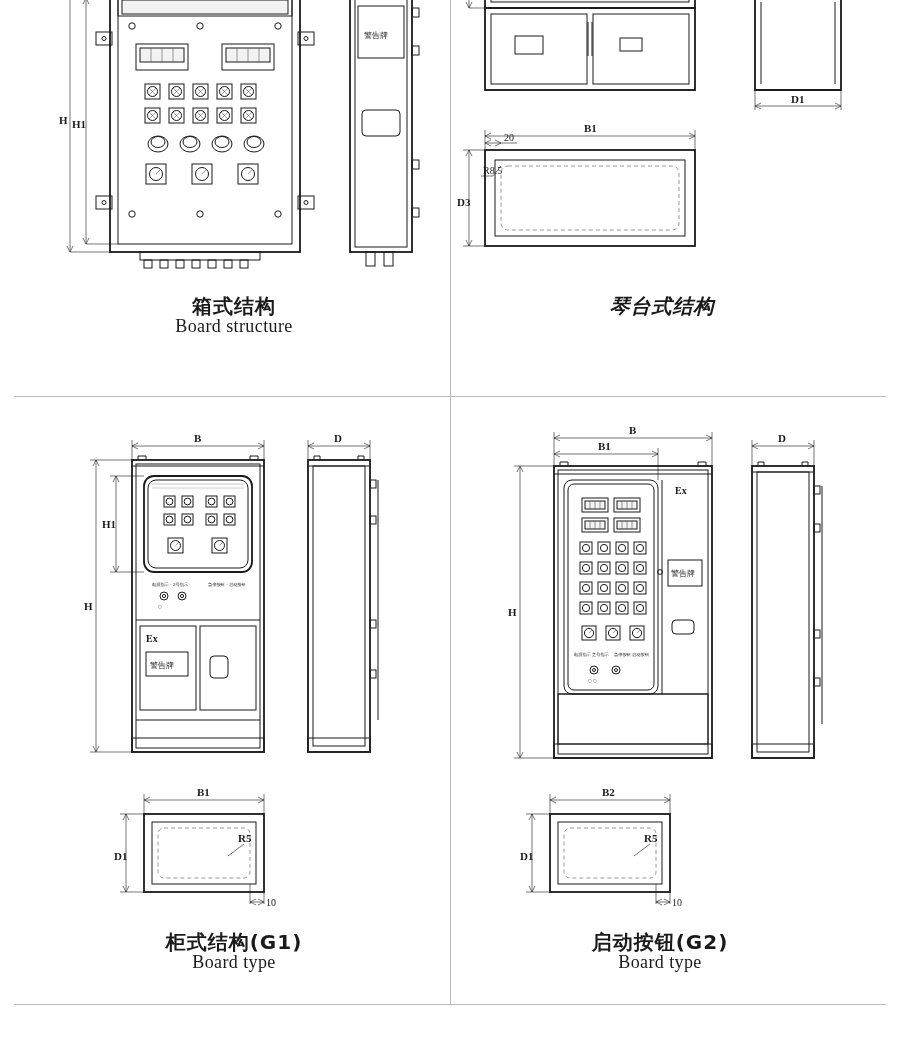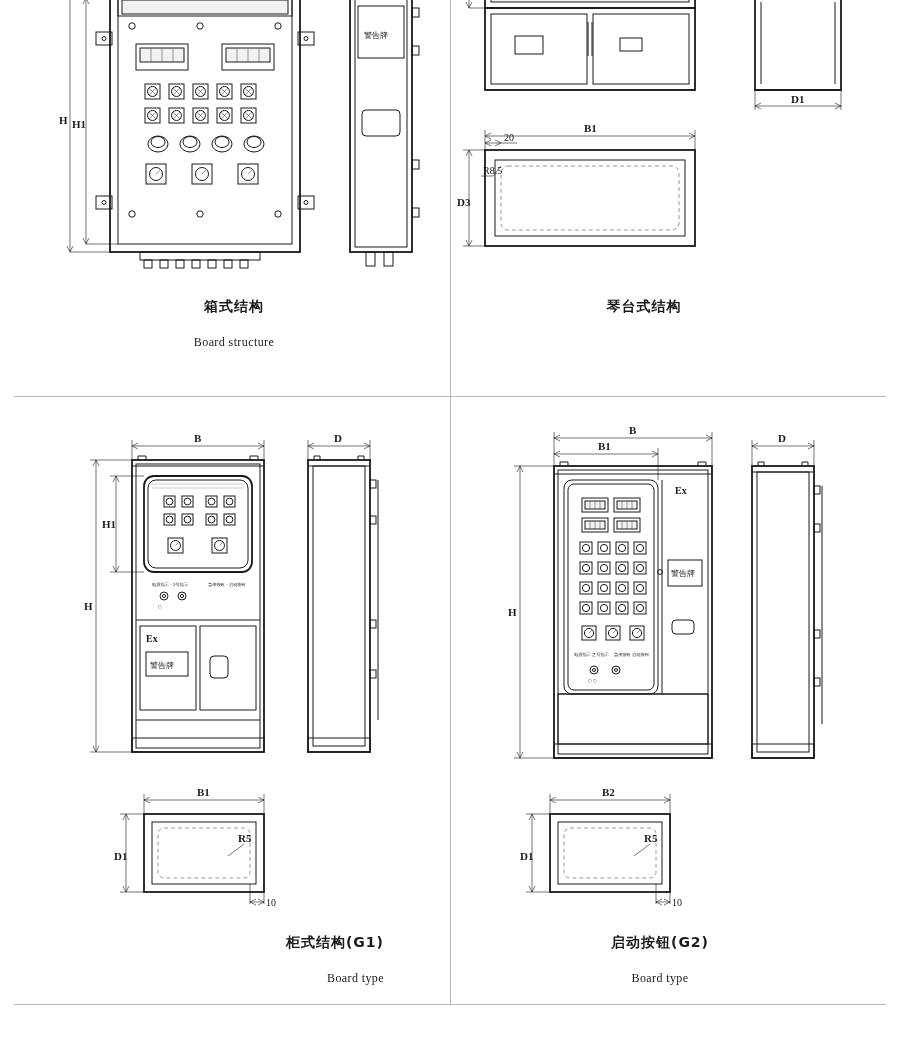--- a/index.html
+++ b/index.html
@@ -5,22 +5,22 @@
   html,body{margin:0;padding:0;background:#ffffff;}
   body{width:900px;height:1056px;position:relative;font-family:"Liberation Serif",serif;color:#1a1a1a;}
   .sheet{position:absolute;inset:0;}
 
   
   .hline{position:absolute;background:#b9b9b9;height:1px;left:14px;right:14px;}
   .vline{position:absolute;background:#b9b9b9;width:1px;}
 
   
   .caption{position:absolute;text-align:center;width:300px;}
-  .caption .cn{font-family:"DejaVu Sans",sans-serif;font-size:14px;font-weight:bold;letter-spacing:1px;line-height:20px;}
-  .caption .en{font-family:"Liberation Serif",serif;font-size:12px;line-height:20px;letter-spacing:.4px;margin-top:16px;}
+  .caption .cn{font-family:"DejaVu Sans",sans-serif;font-size:20px;font-weight:bold;letter-spacing:1px;line-height:20px;}
+  .caption .en{font-family:"Liberation Serif",serif;font-size:18px;line-height:20px;letter-spacing:.4px;}
 
   
   .dw{position:absolute;}
   svg{display:block;overflow:visible;}
   .ln{stroke:#1a1a1a;fill:none;stroke-width:1;}
   .ln-th{stroke:#1a1a1a;fill:none;stroke-width:1.8;}
   .ln-thin{stroke:#555;fill:none;stroke-width:.6;}
   .dim{stroke:#1a1a1a;fill:none;stroke-width:.6;}
   .dash{stroke:#555;fill:none;stroke-width:.6;stroke-dasharray:4 3;}
   .fillg{fill:#f2f2f2;}
@@ -280,21 +280,21 @@
         <path class="dim" d="M40,180 L46,183 L40,186"></path>
       <line class="dim" x1="46" y1="183" x2="62" y2="183"></line>
       <text class="dimtxt" x="49" y="181">20</text>
 
       <line class="dim" x1="46" y1="206" x2="38" y2="216"></line>
       <line class="dim" x1="38" y1="216" x2="26" y2="216"></line>
       <text class="dimtxt" x="28" y="214">R8.5</text>
     </svg>
   </div>
 
-  <div class="caption" style="left:494px;top:296px;">
+  <div class="caption" style="left:512px;top:296px;font-style:italic;">
     <div class="cn">琴台式结构</div>
   </div>
 
   <div class="dw" style="left:60px;top:420px;">
     <svg width="400" height="500" viewBox="0 0 400 500">
 
       <rect class="ln-th" x="72" y="40" width="132" height="292"></rect>
       <rect class="ln" x="76" y="44" width="124" height="284"></rect>
 
       <line class="ln" x1="72" y1="46" x2="204" y2="46"></line>
@@ -419,21 +419,21 @@
 
       <line class="dim" x1="190" y1="482" x2="204" y2="482"></line>
       <path class="dim" d="M196,479 L190,482 L196,485"></path>
         <path class="dim" d="M198,479 L204,482 L198,485"></path>
       <line class="dim" x1="190" y1="464" x2="190" y2="484"></line>
       <line class="dim" x1="204" y1="472" x2="204" y2="484"></line>
       <text class="dimtxt" x="206" y="486">10</text>
     </svg>
   </div>
 
-  <div class="caption" style="left:84px;top:932px;text-align:right;">
+  <div class="caption" style="left:84px;top:932px;">
     <div class="cn">柜式结构(G1)</div>
     <div class="en">Board  type</div>
   </div>
 
   <div class="dw" style="left:490px;top:420px;">
     <svg width="400" height="500" viewBox="0 0 400 500">
 
       <rect class="ln-th" x="64" y="46" width="158" height="292"></rect>
       <rect class="ln" x="68" y="50" width="150" height="284"></rect>
       <line class="ln" x1="64" y1="54" x2="222" y2="54"></line>

